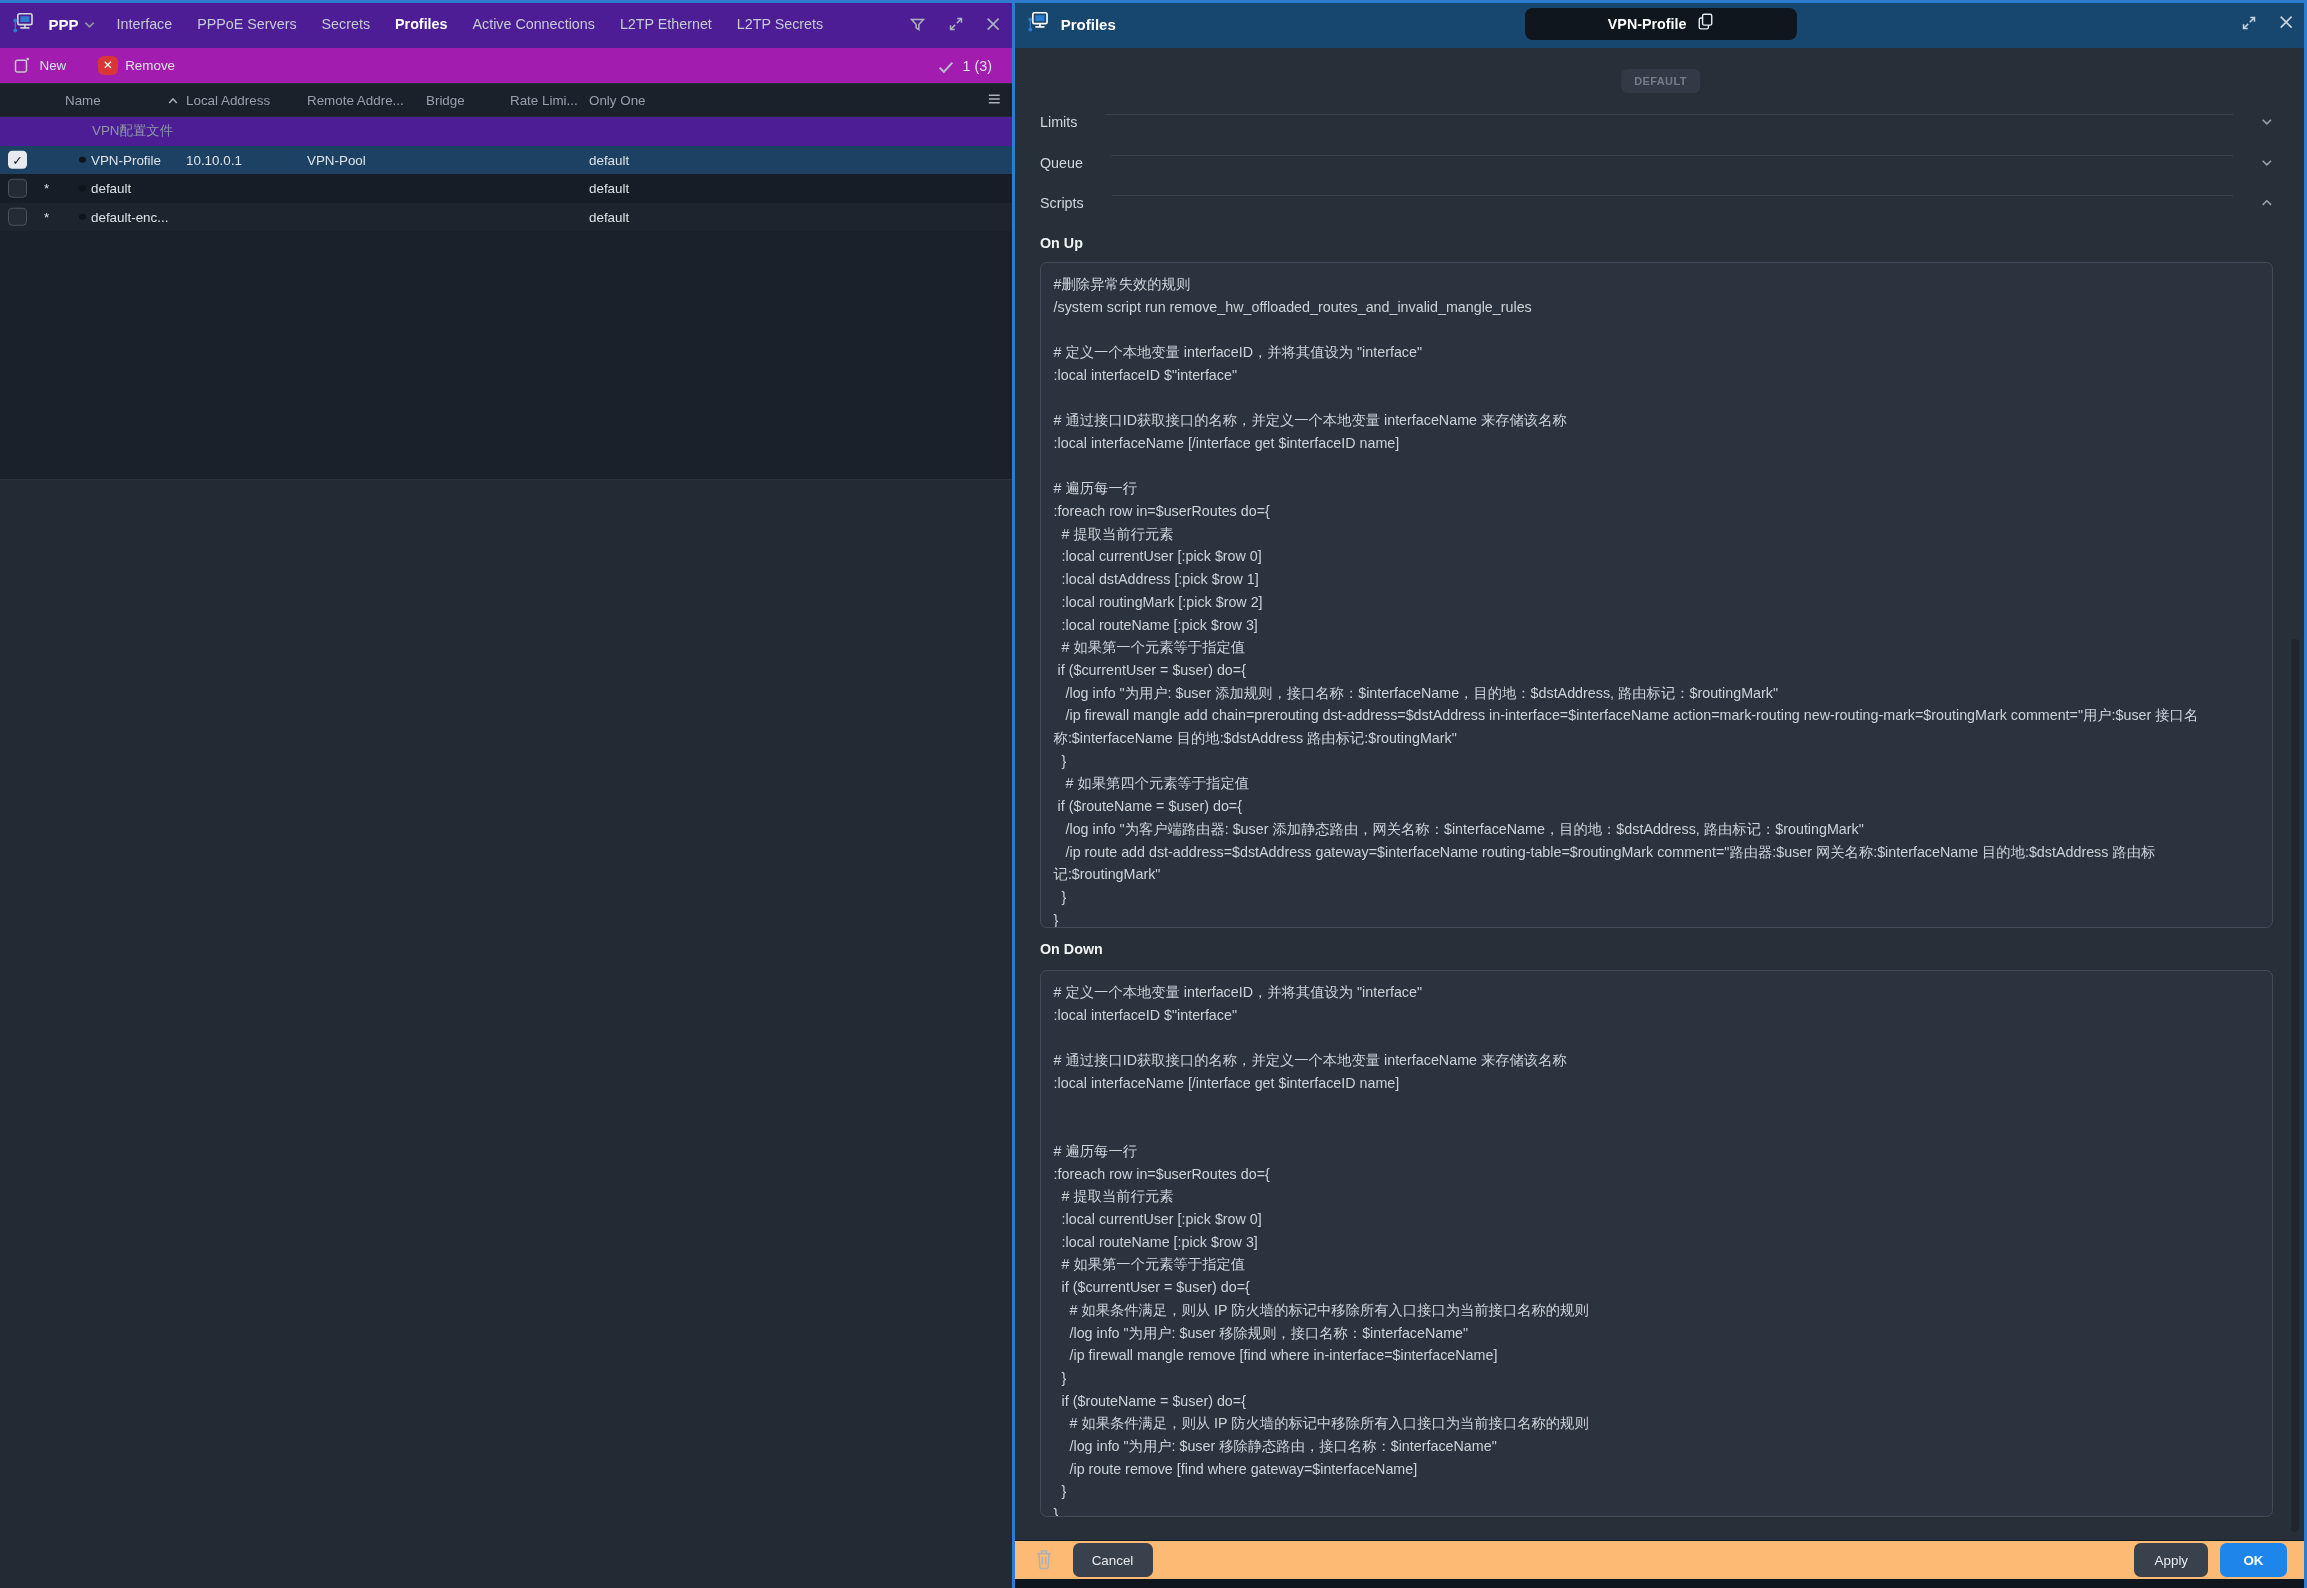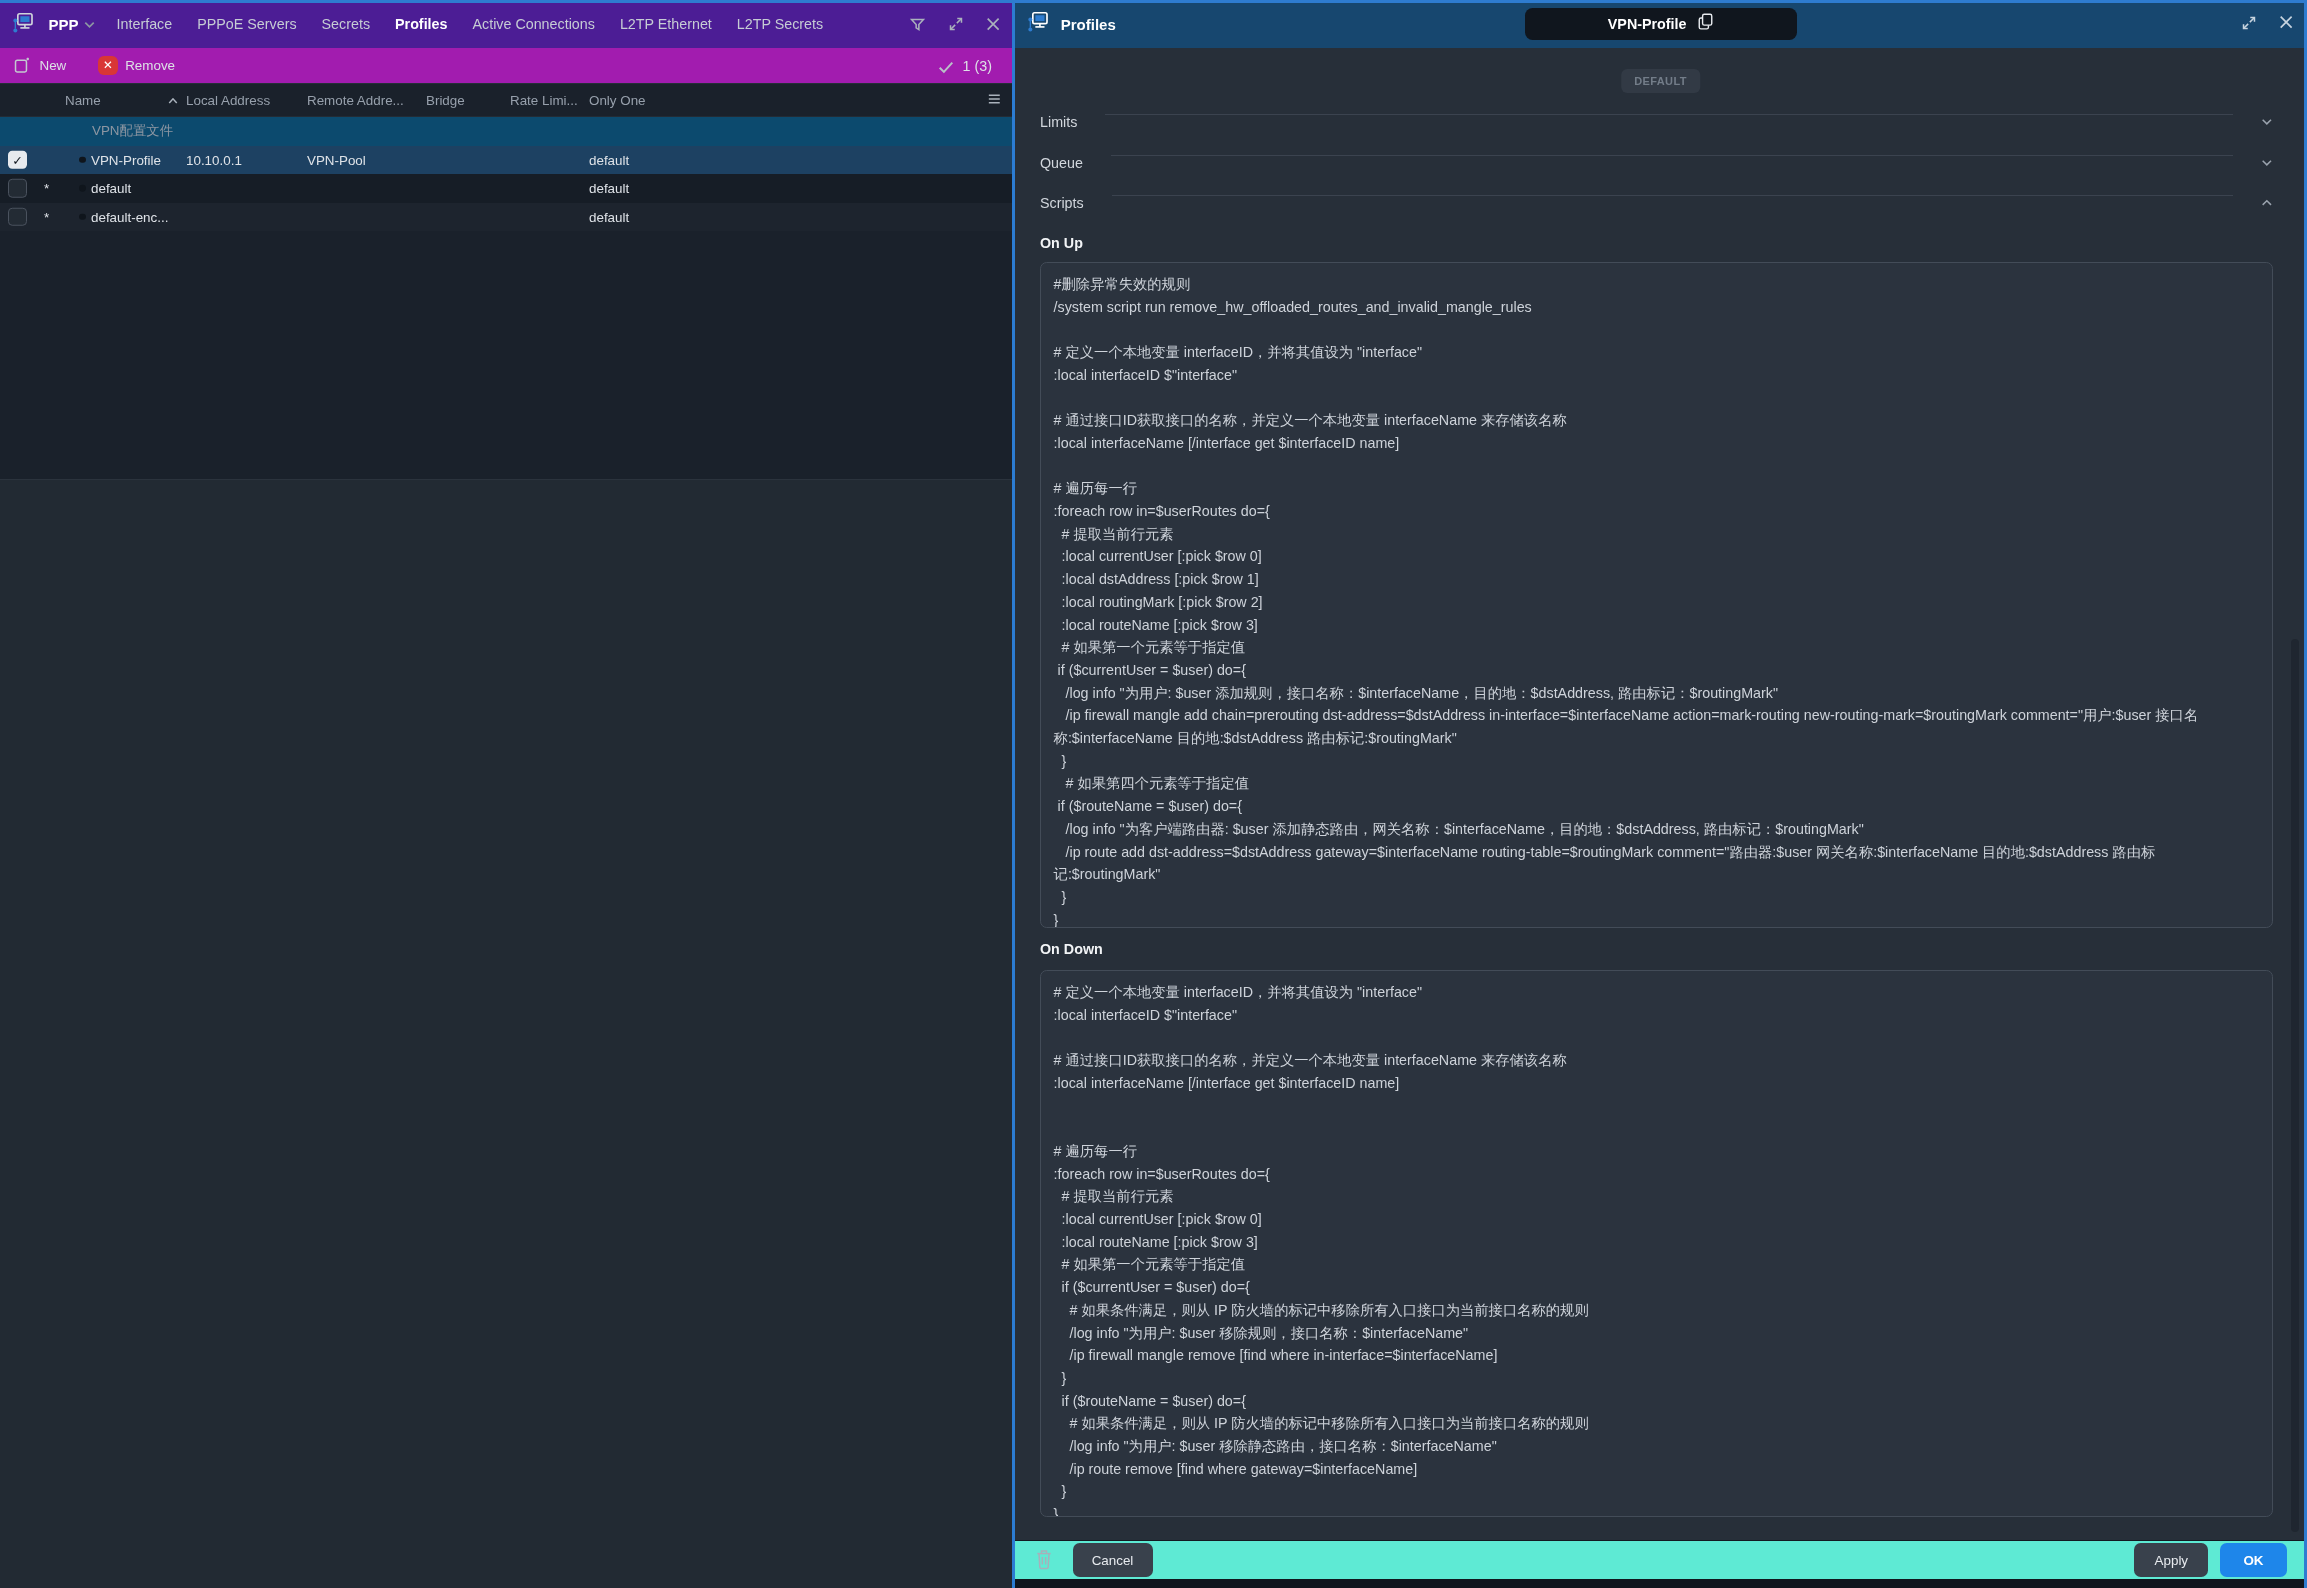--- a/index.html
+++ b/index.html
@@ -37,21 +37,21 @@
   .h-name { left:65px;text-align:right; } .h-sort { left:168px; color:#aab2bc; } .h-local { left:186px; }
   .h-remote { left:307px; } .h-bridge { left:426px; } .h-rate { left:510px; } .h-only { left:589px; }
   .h-menu { position:absolute; right:11.7px; top:50%; transform:translateY(-50%); }
 
   .t-row { position:relative; height:28.5px; }
   .t-row.sel { background:#1d4162; }
   .t-row.odd { background:#161d26; }
   .t-row.even { background:#1d242e; }
   .t-row span, .t-row .cell { position:absolute; top:50%; transform:translateY(-50%); white-space:nowrap;
                color:#dfe3e8; font-size:13.4px; }
-  .comment-row { height:28.5px; background:#0c4a6e; position:relative; }
+  .comment-row { height:28.5px; background:#4c1d95; position:relative; }
   .comment-row span { position:absolute; left:92px; top:50%; transform:translateY(-50%);
                       color:#8d96a2; font-size:13.4px; }
   .c-check { left:8.4px; } .c-flag { left:44px; color:#c2c8cf; } .c-dot { left:79px; }
   .c-name { left:91px; } .c-local { left:186px; } .c-remote { left:307px; } .c-only { left:589px; }
   .chk { width:18.5px; height:18.5px; border-radius:4.2px; }
   .chk.on { background:#e7eaee; display:flex; align-items:center; justify-content:center;
             color:#10161e; font-size:12.6px; font-weight:700; }
   .chk.off { background:#232b34; border:1.7px solid #4a525e; }
   .dot { width:6.7px; height:6.7px; border-radius:50%; background:#0f151c; display:block; }
   .t-filler { height:247px; background:#1a212b; }
@@ -82,21 +82,21 @@
   .lbl-onup { top:235px; } .lbl-ondown { top:941px; }
   .script-box { position:absolute; left:26px; width:1233px; background:#2b333e;
                 border:0.8px solid #434c58; border-radius:6.7px; padding:10px 12.6px; overflow:hidden;
                 color:#ced3da; font-size:14.3px; line-height:22.7px; white-space:pre-wrap; word-break:break-word; }
   .box-onup { top:262px; height:666px; }
   .box-ondown { top:970px; height:547px; }
 
   .rp-scroll-thumb { position:absolute; right:8.4px; top:639px; width:7.6px; height:893px;
                      border-radius:4.2px; background:#1f2630; }
 
-  .rp-footer { position:absolute; left:0; top:1540px; width:100%; height:39px; background:#5eead4;
+  .rp-footer { position:absolute; left:0; top:1540px; width:100%; height:39px; background:#fdba74;
                border-top:1.7px solid #141a22; display:flex; align-items:center; padding:0 20px; }
   .btn { height:34px; display:flex; align-items:center; justify-content:center; border-radius:6.7px;
          font-size:13.4px; color:#e8ebef; background:#39414c; border:none; cursor:default;
          font-family:inherit; }
   .btn-cancel { width:80px; margin-left:18.5px; }
   .btn-apply { width:74px; margin-left:auto; }
   .btn-ok { width:67px; margin-left:11.7px; background:#1e86ea; color:#ffffff; font-weight:700; }
   .rp-bottom-gap { position:absolute; left:0; top:1579px; width:100%; height:9.2px; background:#10161e; }
 </style>
 </head>

